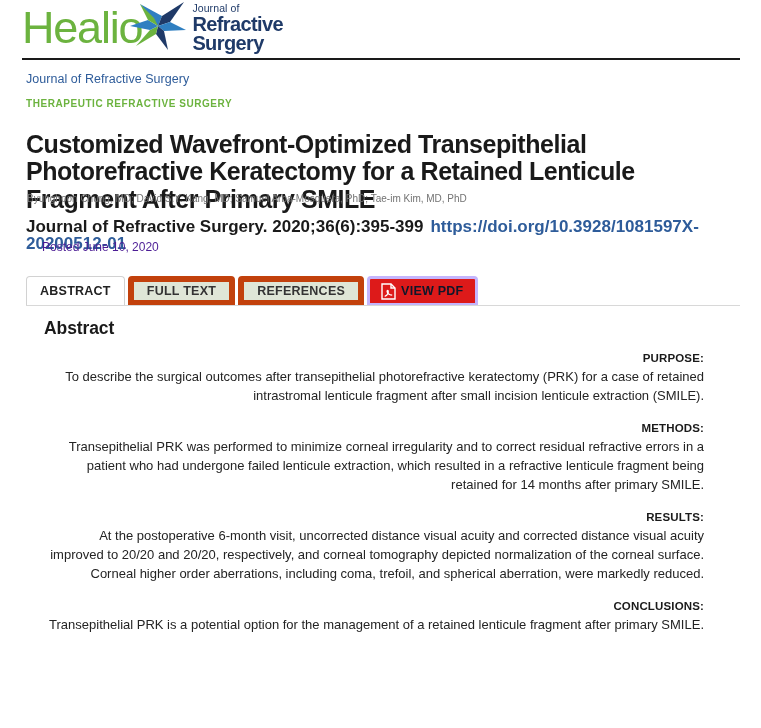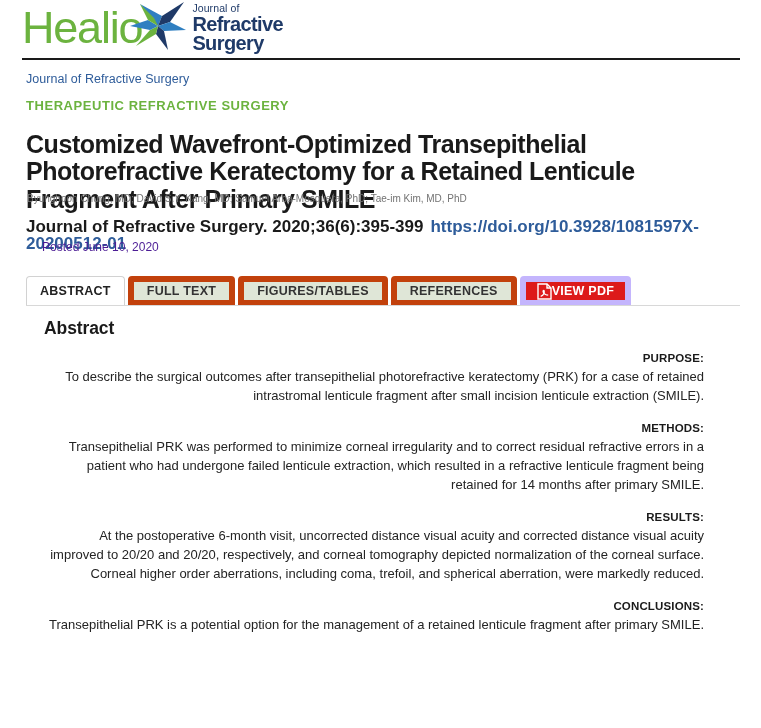--- a/index.html
+++ b/index.html
@@ -88,21 +88,21 @@
     top: 72px;
     font-size: 12.5px;
     color: #2e5c9a;
     text-decoration: none;
     letter-spacing: 0.05px;
   }
   .kicker {
     position: absolute;
     left: 26px;
     top: 98px;
-    font-size: 13px;
+    font-size: 10px;
     font-weight: 700;
     color: #6cb33f;
     letter-spacing: 0.55px;
   }
 
   
   .article-title {
     position: absolute;
     left: 26px;
     top: 114px;
@@ -175,24 +175,25 @@
     white-space: nowrap;
   }
   .tab.active {
     background: #ffffff;
     border: 1px solid #d2d2d2;
     border-bottom: 1px solid #ffffff;
     color: #222222;
   }
   .tab.pdf {
     background: #dd1a1a;
-    border: 6px solid #c4b5fd;
+    border: 3px solid #c4b5fd;
     border-radius: 4px 4px 0 0;
-    color: #ffffff;
+    color: #0f172a;
     padding: 0 11px;
+    gap: 5px;
   }
   .pdf-icon {
     display: inline-block;
     width: 15px;
     height: 17px;
     flex: 0 0 auto;
   }
   .tabbar-rule {
     position: absolute;
     left: 26px;
@@ -278,21 +279,20 @@
   <h1 class="article-title">Customized Wavefront-Optimized Transepithelial Photorefractive Keratectomy for a Retained Lenticule Fragment After Primary SMILE</h1>
   <div class="authors">Byunghoon Chung, MD; David S.Y. Kang, MD; Samuel Arba-Mosquera, PhD; Tae-im Kim, MD, PhD</div>
   <div class="citation">
     <span>Journal of Refractive Surgery. 2020;36(6):395-399</span><a class="doi" href="#">https://doi.org/10.3928/1081597X-20200512-01</a>
   </div>
   <div class="posted">Posted June 10, 2020</div>
 
   <div class="tabbar">
     <div class="tab active">ABSTRACT</div>
     <div class="tab">FULL TEXT</div>
-    <div class="tab">FIGURES/TABLES</div>
     <div class="tab">REFERENCES</div>
     <div class="tab pdf">
       <span class="pdf-icon">
         <svg width="15" height="17" viewBox="0 0 15 17" xmlns="http://www.w3.org/2000/svg">
           <path d="M1 1 H10 L14 5 V16 H1 Z" fill="none" stroke="#ffffff" stroke-width="1.4"></path>
           <path d="M10 1 V5 H14" fill="none" stroke="#ffffff" stroke-width="1.4"></path>
           <path d="M4.2 13.2 C6.6 12.2 7.6 9.4 7.2 8.1 C6.9 7.1 5.9 7.3 6.1 8.6 C6.4 10.4 8.6 12.1 10.7 12.0" fill="none" stroke="#ffffff" stroke-width="1.25" stroke-linecap="round"></path>
         </svg>
       </span>
       <span>VIEW PDF</span>

